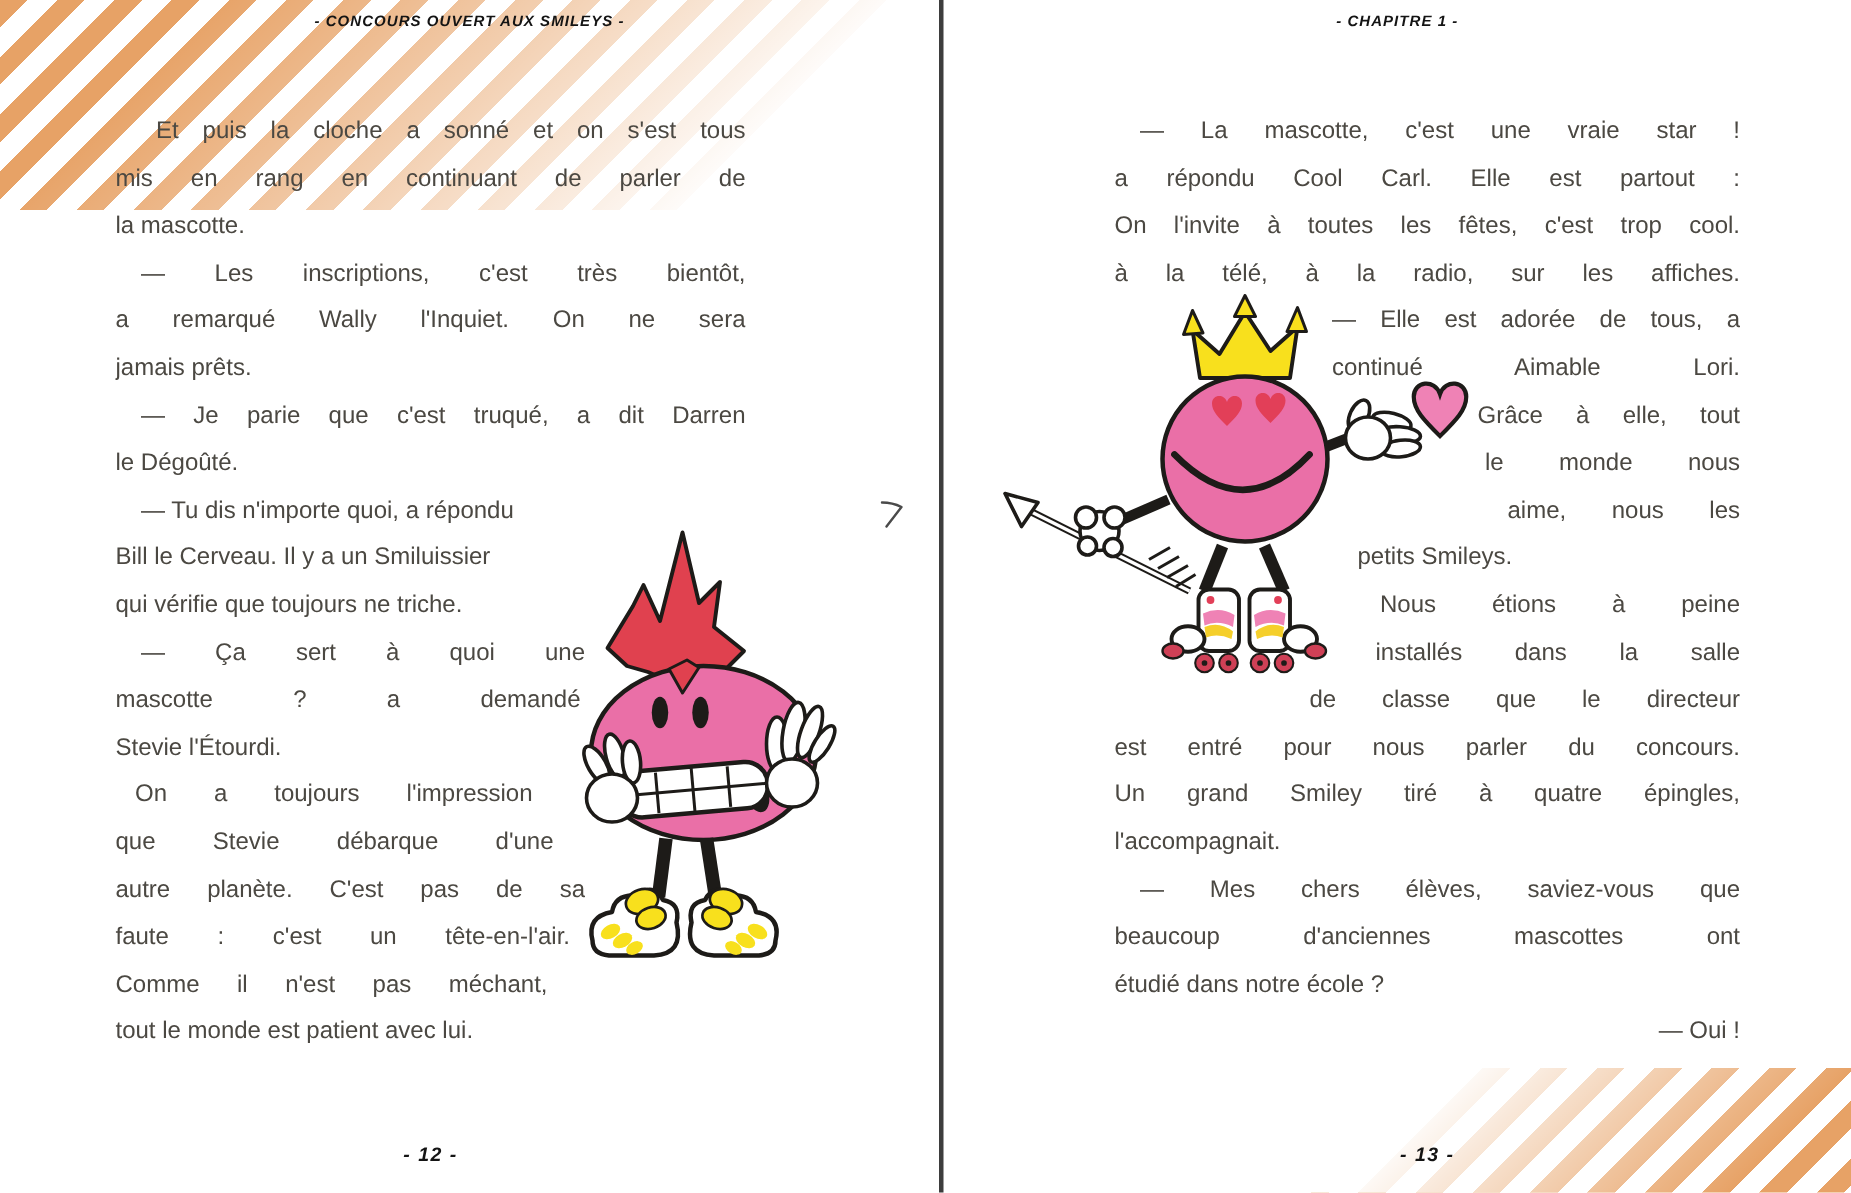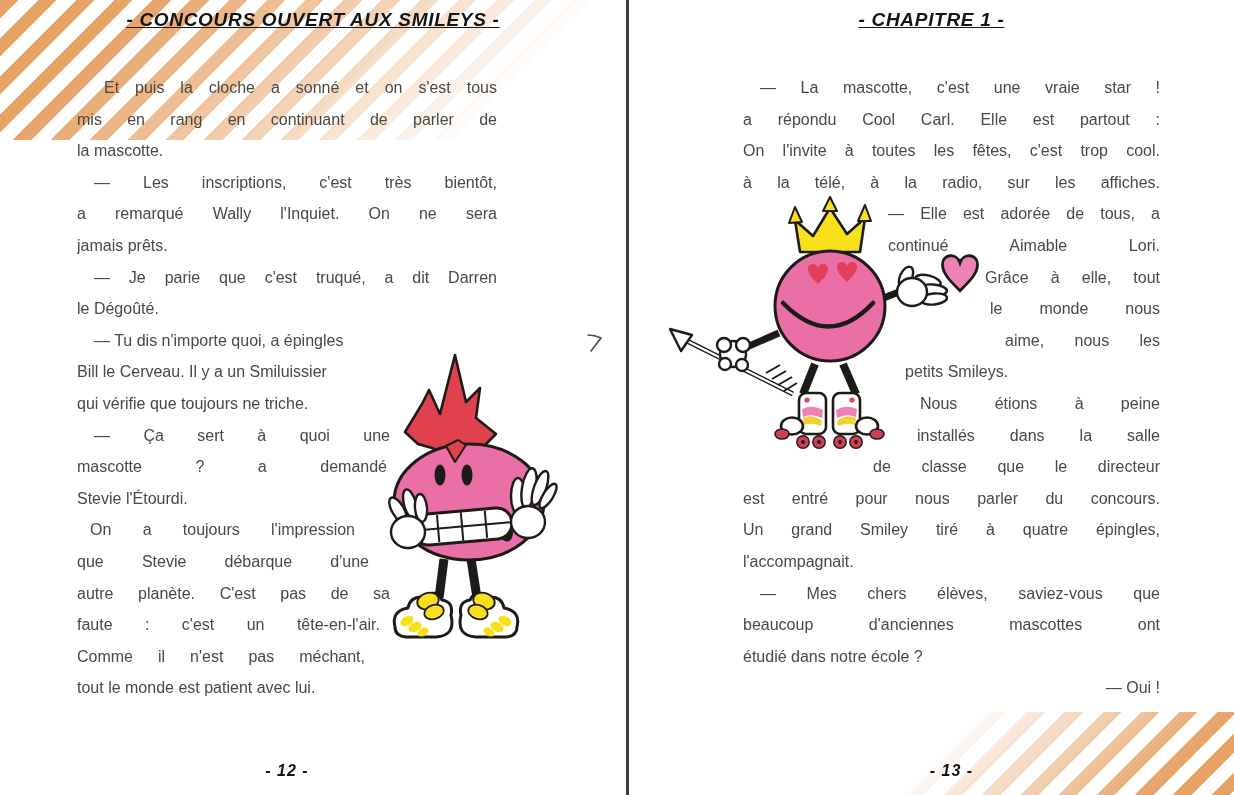--- a/index.html
+++ b/index.html
@@ -11,25 +11,25 @@
   body{
     width:1234px;height:795px;position:relative;overflow:hidden;
     background:#fff;font-family:"Liberation Sans",sans-serif;
   }
   .page{position:absolute;top:0;height:795px;}
   #page-left{left:0;width:626px;}
   #page-right{left:629px;width:605px;}
   .divider{position:absolute;left:626px;top:0;width:3px;height:795px;background:#3d3d3d;}
   .header{
     position:absolute;top:9px;left:0;right:0;text-align:center;
-    font-weight:bold;font-style:italic;font-size:19px;letter-spacing:.7px;color:#141414;text-decoration:underline;
+    font-weight:bold;font-style:italic;font-size:10px;letter-spacing:.7px;color:#141414;
   }
   .pagenum{
     position:absolute;top:762px;text-align:center;
-    font-weight:bold;font-style:italic;font-size:16px;letter-spacing:1px;color:#141414;
+    font-weight:bold;font-style:italic;font-size:13px;letter-spacing:1px;color:#141414;
   }
   #page-left .pagenum{left:77px;width:420px;}
   #page-right .pagenum{left:114px;width:417px;}
   .textcol{position:absolute;top:72px;color:var(--ink);font-size:16px;line-height:31.6px;}
   #page-left .textcol{left:77px;width:420px;}
   #page-right .textcol{left:114px;width:417px;}
   .line{height:31.6px;overflow:hidden;}
   .line.j{text-align:justify;text-align-last:justify;}
   .line.j::after{content:"";display:inline-block;width:100%;height:0;}
   .stripes{position:absolute;pointer-events:none;}
@@ -64,21 +64,21 @@
   <div class="header">- CONCOURS OUVERT AUX SMILEYS -</div>
   <div class="textcol" id="left-lines">
       <div class="line j" style="width: 420px; text-indent: 27px;">Et puis la cloche a sonné et on s'est tous</div>
       <div class="line j" style="width: 420px;">mis en rang en continuant de parler de</div>
       <div class="line">la mascotte.</div>
       <div class="line j" style="width: 420px; text-indent: 17px;">— Les inscriptions, c'est très bientôt,</div>
       <div class="line j" style="width: 420px;">a remarqué Wally l'Inquiet. On ne sera</div>
       <div class="line">jamais prêts.</div>
       <div class="line j" style="width: 420px; text-indent: 17px;">— Je parie que c'est truqué, a dit Darren</div>
       <div class="line">le Dégoûté.</div>
-      <div class="line" style="text-indent: 17px;">— Tu dis n'importe quoi, a épingles</div>
+      <div class="line" style="text-indent: 17px;">— Tu dis n'importe quoi, a répondu</div>
       <div class="line">Bill le Cerveau. Il y a un Smiluissier</div>
       <div class="line">qui vérifie que toujours ne triche.</div>
       <div class="line j" style="width: 313px; text-indent: 17px;">— Ça sert à quoi une</div>
       <div class="line j" style="width: 310px;">mascotte ? a demandé</div>
       <div class="line">Stevie l'Étourdi.</div>
       <div class="line j" style="width: 278px; text-indent: 13px;">On a toujours l'impression</div>
       <div class="line j" style="width: 292px;">que Stevie débarque d'une</div>
       <div class="line j" style="width: 313px;">autre planète. C'est pas de sa</div>
       <div class="line j" style="width: 303px;">faute : c'est un tête-en-l'air.</div>
       <div class="line j" style="width: 288px;">Comme il n'est pas méchant,</div>

